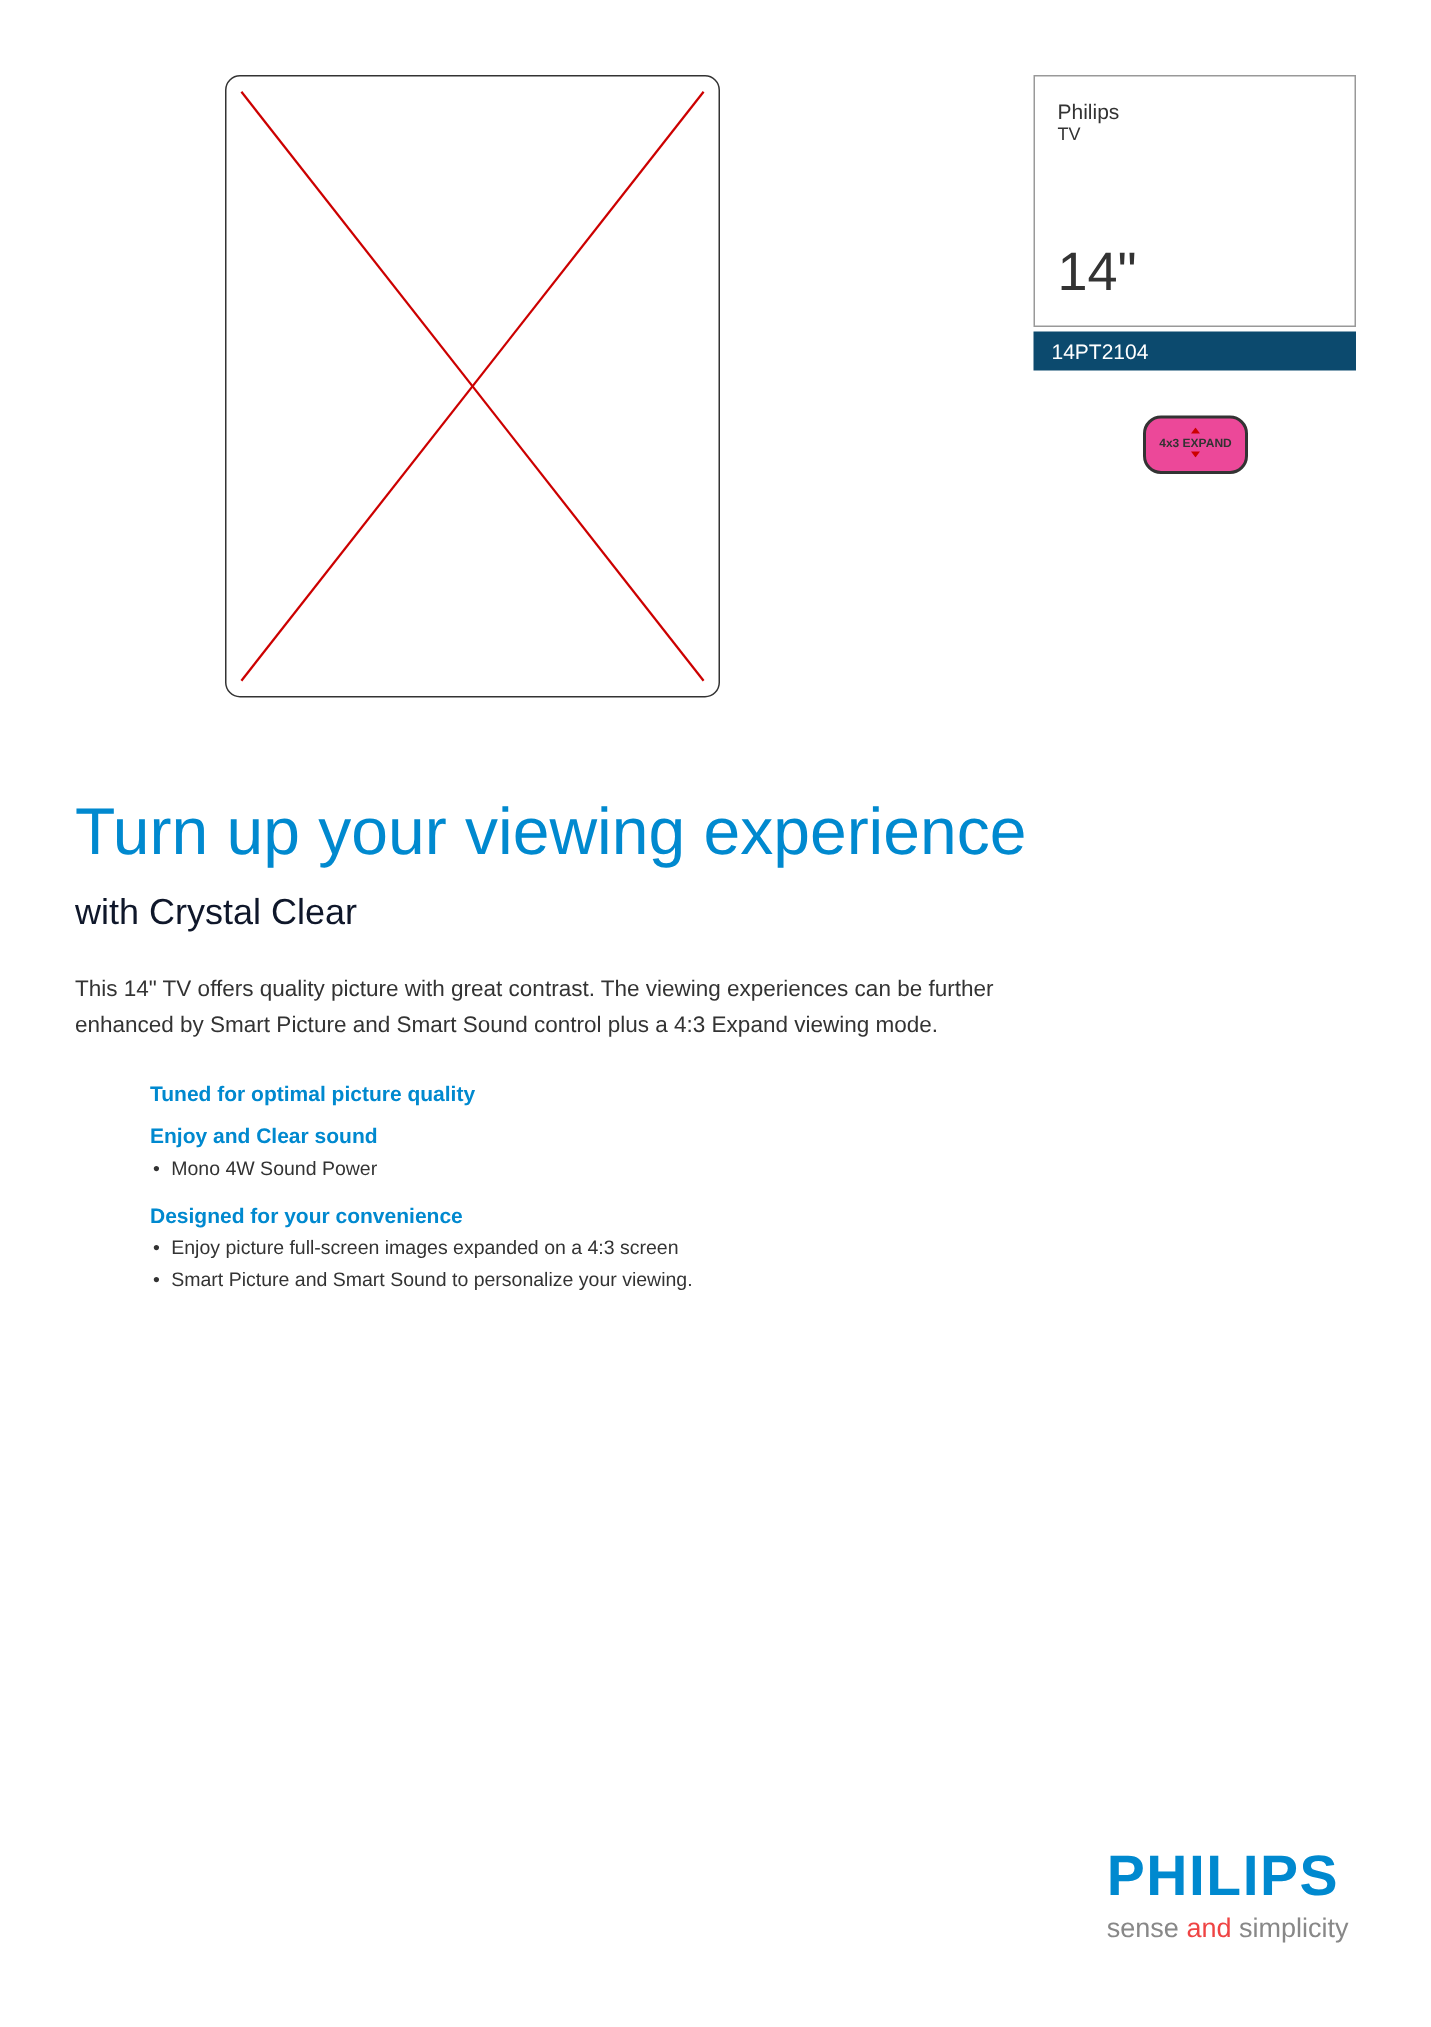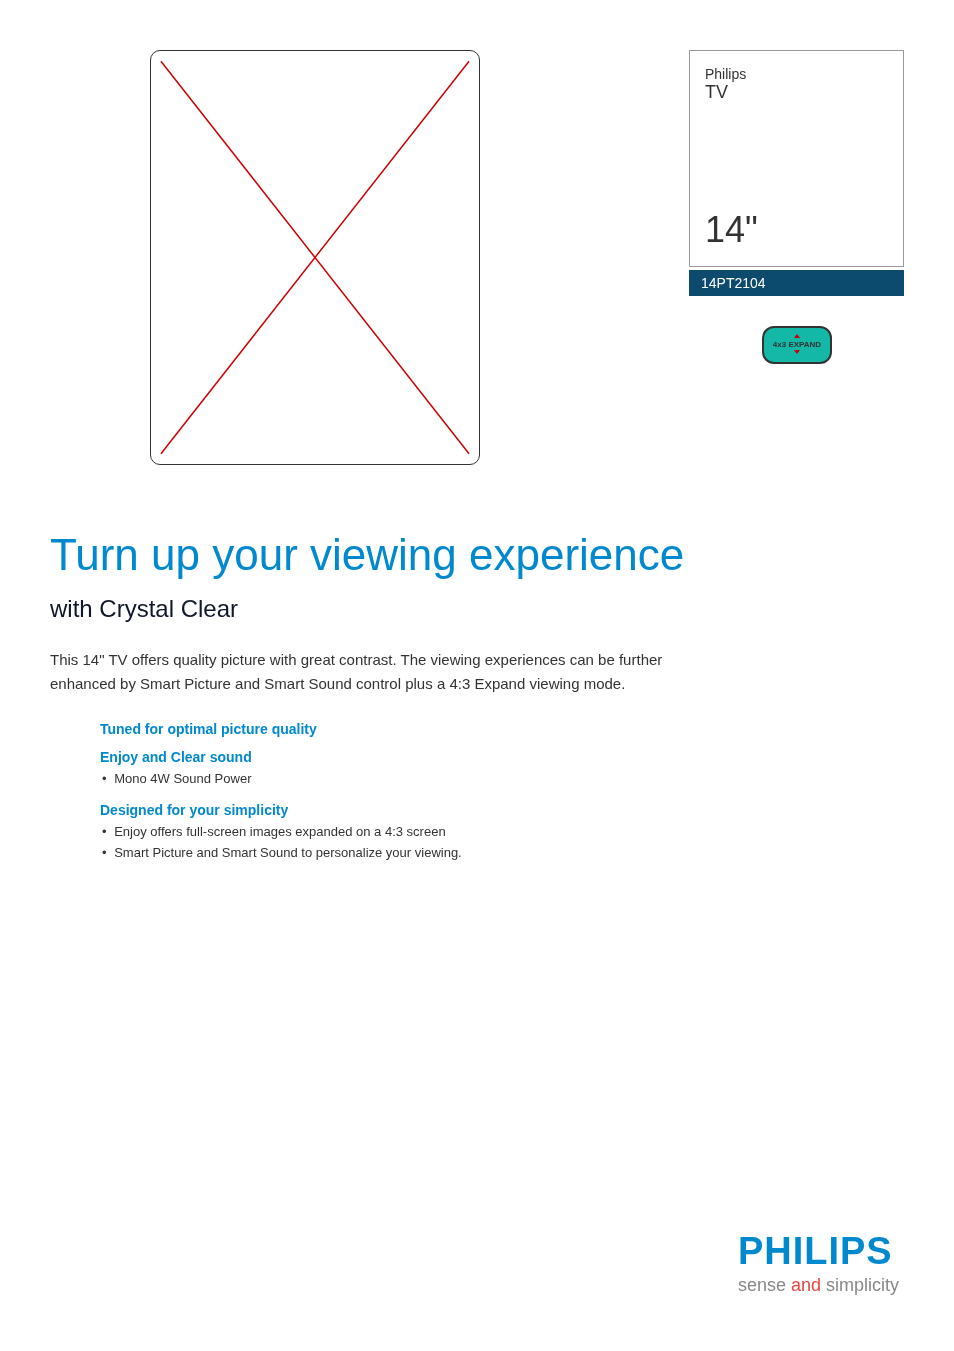--- a/index.html
+++ b/index.html
@@ -43,23 +43,23 @@
       border: 1px solid #999;
       padding: 15px;
       background: #fff;
     }
     .brand-name {
       font-size: 14px;
       color: #333;
       font-weight: normal;
     }
     .product-type {
-      font-size: 18px;
-      color: #333;
-      margin-bottom: 106px;
+      font-size: 12px;
+      color: #333;
+      margin-bottom: 64px;
     }
     .screen-size {
       font-size: 36px;
       color: #333;
       font-weight: normal;
     }
     .model-number-bar {
       background: #0c4a6e;
       color: #fff;
       padding: 5px 12px;
@@ -71,21 +71,21 @@
       text-align: center;
     }
     .expand-badge-inner {
       display: inline-block;
       border: 2px solid #333;
       border-radius: 12px;
       padding: 6px 8px;
       font-size: 10px;
       font-weight: bold;
       position: relative;
-      background: #14b8a6;
+      background: #ec4899;
     }
     .content-section {
       margin-top: 65px;
     }
     .main-headline {
       font-size: 44px;
       color: #0089cf;
       font-weight: 300;
       margin-bottom: 15px;
     }
@@ -178,22 +178,22 @@
   <h1 class="main-headline">Turn up your viewing experience</h1>
   <h2 class="subheadline">with Crystal Clear</h2>
   <p class="description">This 14" TV offers quality picture with great contrast. The viewing experiences can be further enhanced by Smart Picture and Smart Sound control plus a 4:3 Expand viewing mode.</p>
 
   <div class="features-section">
     <div class="feature-group-title">Tuned for optimal picture quality</div>
 
     <div class="feature-group-title">Enjoy and Clear sound</div>
     <div class="feature-item">Mono 4W Sound Power</div>
 
-    <div class="feature-group-title">Designed for your simplicity</div>
-    <div class="feature-item">Enjoy offers full-screen images expanded on a 4:3 screen</div>
+    <div class="feature-group-title">Designed for your convenience</div>
+    <div class="feature-item">Enjoy picture full-screen images expanded on a 4:3 screen</div>
     <div class="feature-item">Smart Picture and Smart Sound to personalize your viewing.</div>
   </div>
 </div>
 
 <div class="footer-logo">
   <div class="philips-logo">PHILIPS</div>
   <div class="tagline">
     <span>sense </span><span class="accent">and</span><span> simplicity</span>
   </div>
 </div>

